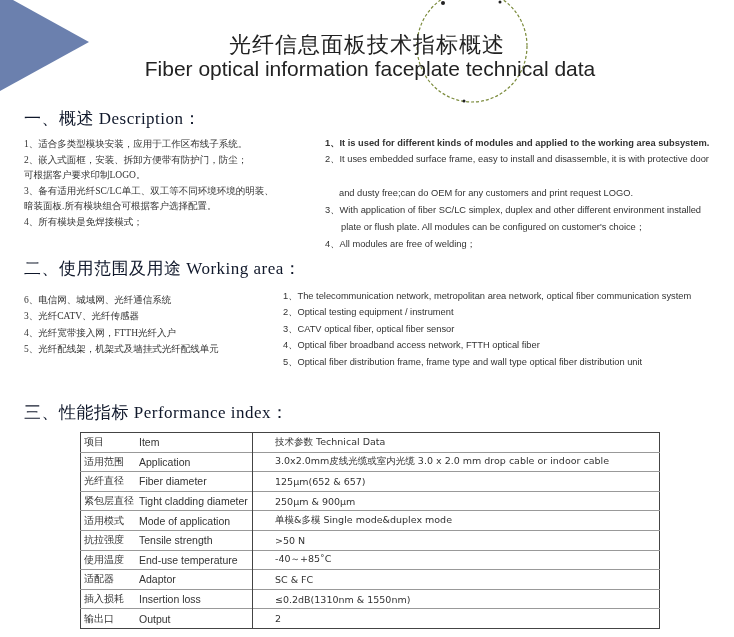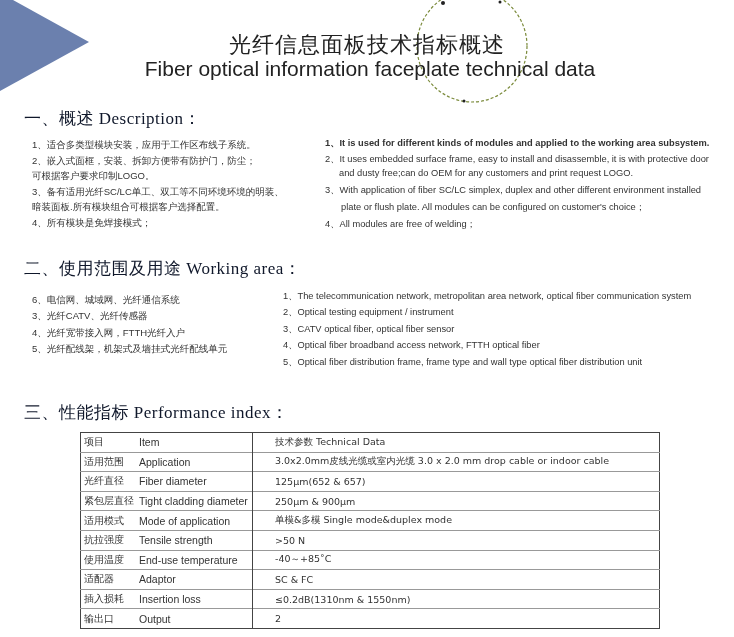--- a/index.html
+++ b/index.html
@@ -7,21 +7,21 @@
          font-family:"Liberation Sans", "DejaVu Sans", sans-serif; color:#333; }
   .deco { position:absolute; left:0; top:0; }
   .title-cn { position:absolute; left:0; width:734px; top:30px; text-align:center;
               font-family:"DejaVu Sans", sans-serif; font-size:22px; color:#222; letter-spacing:1px; }
   .title-en { position:absolute; left:0; width:740px; top:57px; text-align:center;
               font-family:"Liberation Sans", sans-serif; font-size:21px; color:#222; }
   .section-h { position:absolute; left:24px; font-family:"Liberation Serif", "DejaVu Serif", serif;
                font-size:17px; color:#0f172a; letter-spacing:0.5px; white-space:nowrap; }
   .list { position:absolute; margin:0; padding:0; list-style:none; font-size:9.5px; color:#333; }
   .list li { white-space:nowrap; }
-  .cn-list { left:32px; font-family:Liberation Sans, sans-serif; }
+  .cn-list { left:24px; font-family:Liberation Serif, serif; }
   .en-list { font-family:"Liberation Sans", sans-serif; font-size:9.3px; }
   .en-list .cont { padding-left:14px; display:block; }
   table.spec { position:absolute; left:80px; top:432px; width:580px; border-collapse:collapse;
                font-size:10px; color:#333; border:1.5px solid #444; }
   table.spec td { height:18.6px; padding:0 3px; border-top:1.5px solid #999; white-space:nowrap; vertical-align:middle; }
   table.spec tr:first-child td { border-top:none; }
   table.spec td.c1 { width:48px; font-family:"DejaVu Sans", sans-serif; font-size:10px; }
   table.spec td.c2 { width:110px; font-family:"Liberation Sans", sans-serif; font-size:10.5px; padding-left:2px; border-right:1.5px solid #444; }
   table.spec td.c3 { font-family:"DejaVu Sans", sans-serif; font-size:9.5px; padding-left:22px; }
 </style>
@@ -44,21 +44,21 @@
   <li>1、适合多类型模块安装，应用于工作区布线子系统。</li>
   <li>2、嵌入式面框，安装、拆卸方便带有防护门，防尘；</li>
   <li>可根据客户要求印制LOGO。</li>
   <li>3、备有适用光纤SC/LC单工、双工等不同环境环境的明装、</li>
   <li>暗装面板.所有模块组合可根据客户选择配置。</li>
   <li>4、所有模块是免焊接模式；</li>
 </ul>
 <ul class="list en-list" style="left:325px; top:137px;">
   <li style="height:15.5px;font-weight:bold;">1、It is used for different kinds of modules and applied to the working area subsystem.</li>
   <li style="height:15.5px;">2、It uses embedded surface frame, easy to install and disassemble, it is with protective door</li>
-  <li style="height:15.5px;">
+  <li style="height:15.5px;margin-top:20px;">
       <span class="cont">and dusty free;can do OEM for any customers and print request LOGO.</span>
     </li>
   <li style="height:17px;">3、With application of fiber SC/LC simplex, duplex and other different environment installed</li>
   <li style="height:17px;">
       <span class="cont" style="padding-left:16px">plate or flush plate. All modules can be configured on customer's choice；</span>
     </li>
   <li style="height:15px;">4、All modules are free of welding；</li>
 </ul>
 
 <div class="section-h" style="top:257px;">二、使用范围及用途 Working area：</div>

